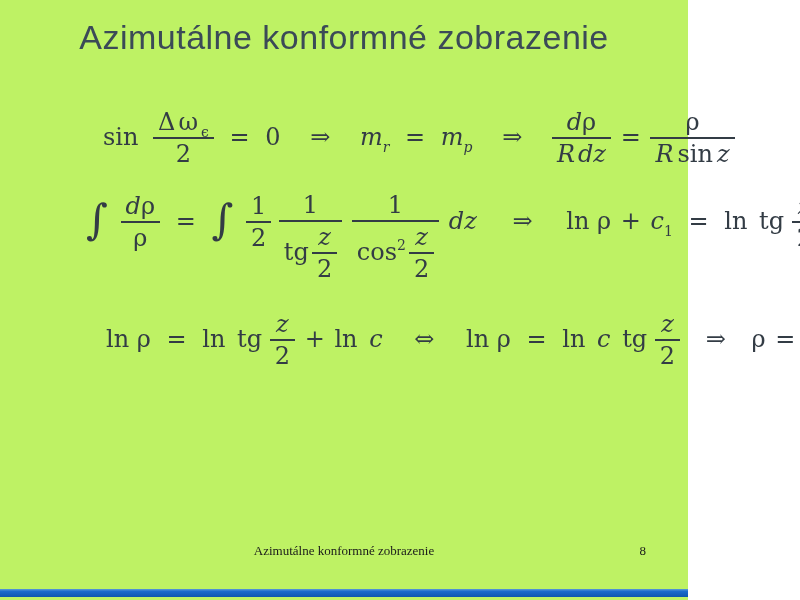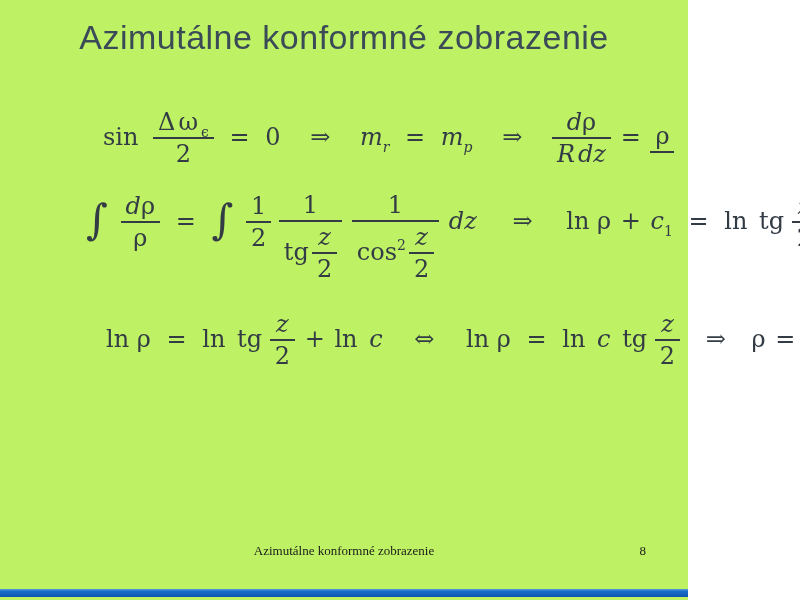--- a/index.html
+++ b/index.html
@@ -74,20 +74,21 @@
     <span class="m8">=</span>
     <span class="it">m</span><sub class="it">p</sub>
     <span class="arr">⇒</span>
     <span class="frac">
       <span class="num"><span class="it">d</span><span>ρ</span></span>
       <span class="den"><span class="it">R</span><span class="it ml3">dz</span></span>
     </span>
     <span class="m2">=</span>
     <span class="frac">
       <span class="num">ρ</span>
+      <span class="den"><span class="it">R</span><span class="m4">sin</span><span class="it">z</span></span>
     </span>
   </div>
 
   <div class="row" style="left:86px;top:178px;">
     <span class="big">∫</span>
     <span class="frac" style="margin-left:5px;">
       <span class="num"><span class="it">d</span><span>ρ</span></span>
       <span class="den">ρ</span>
     </span>
     <span class="m8">=</span>

